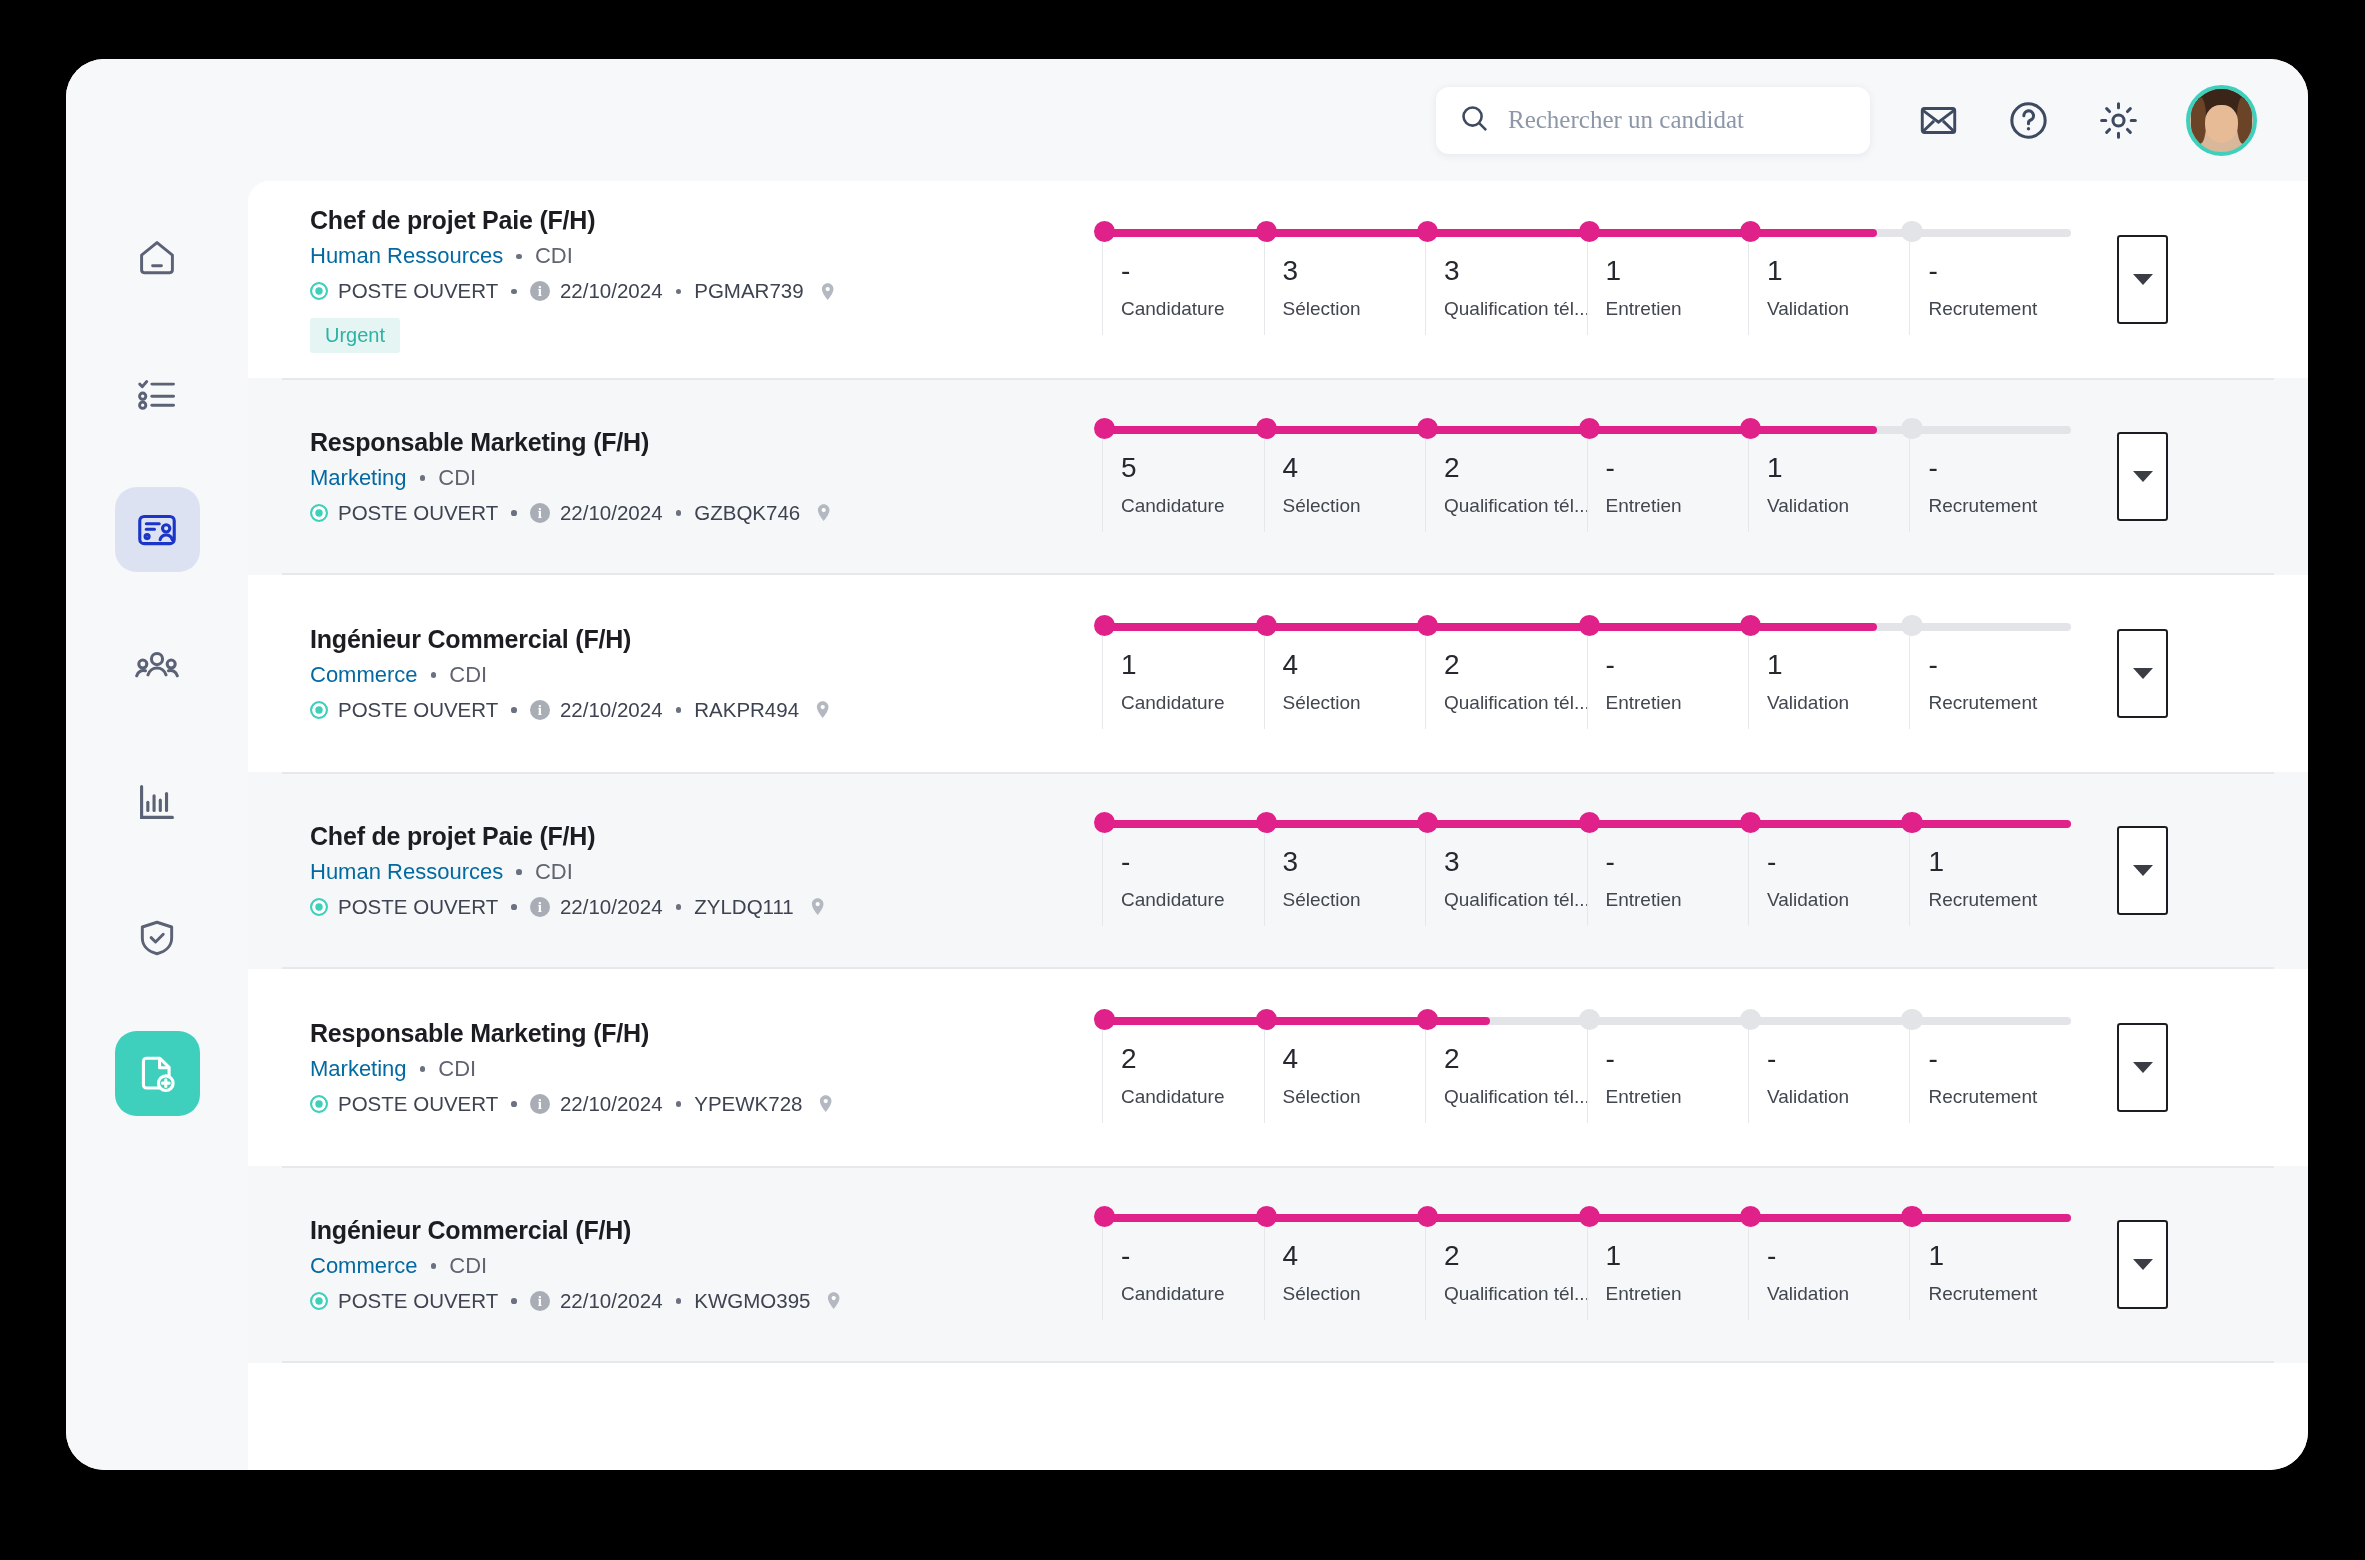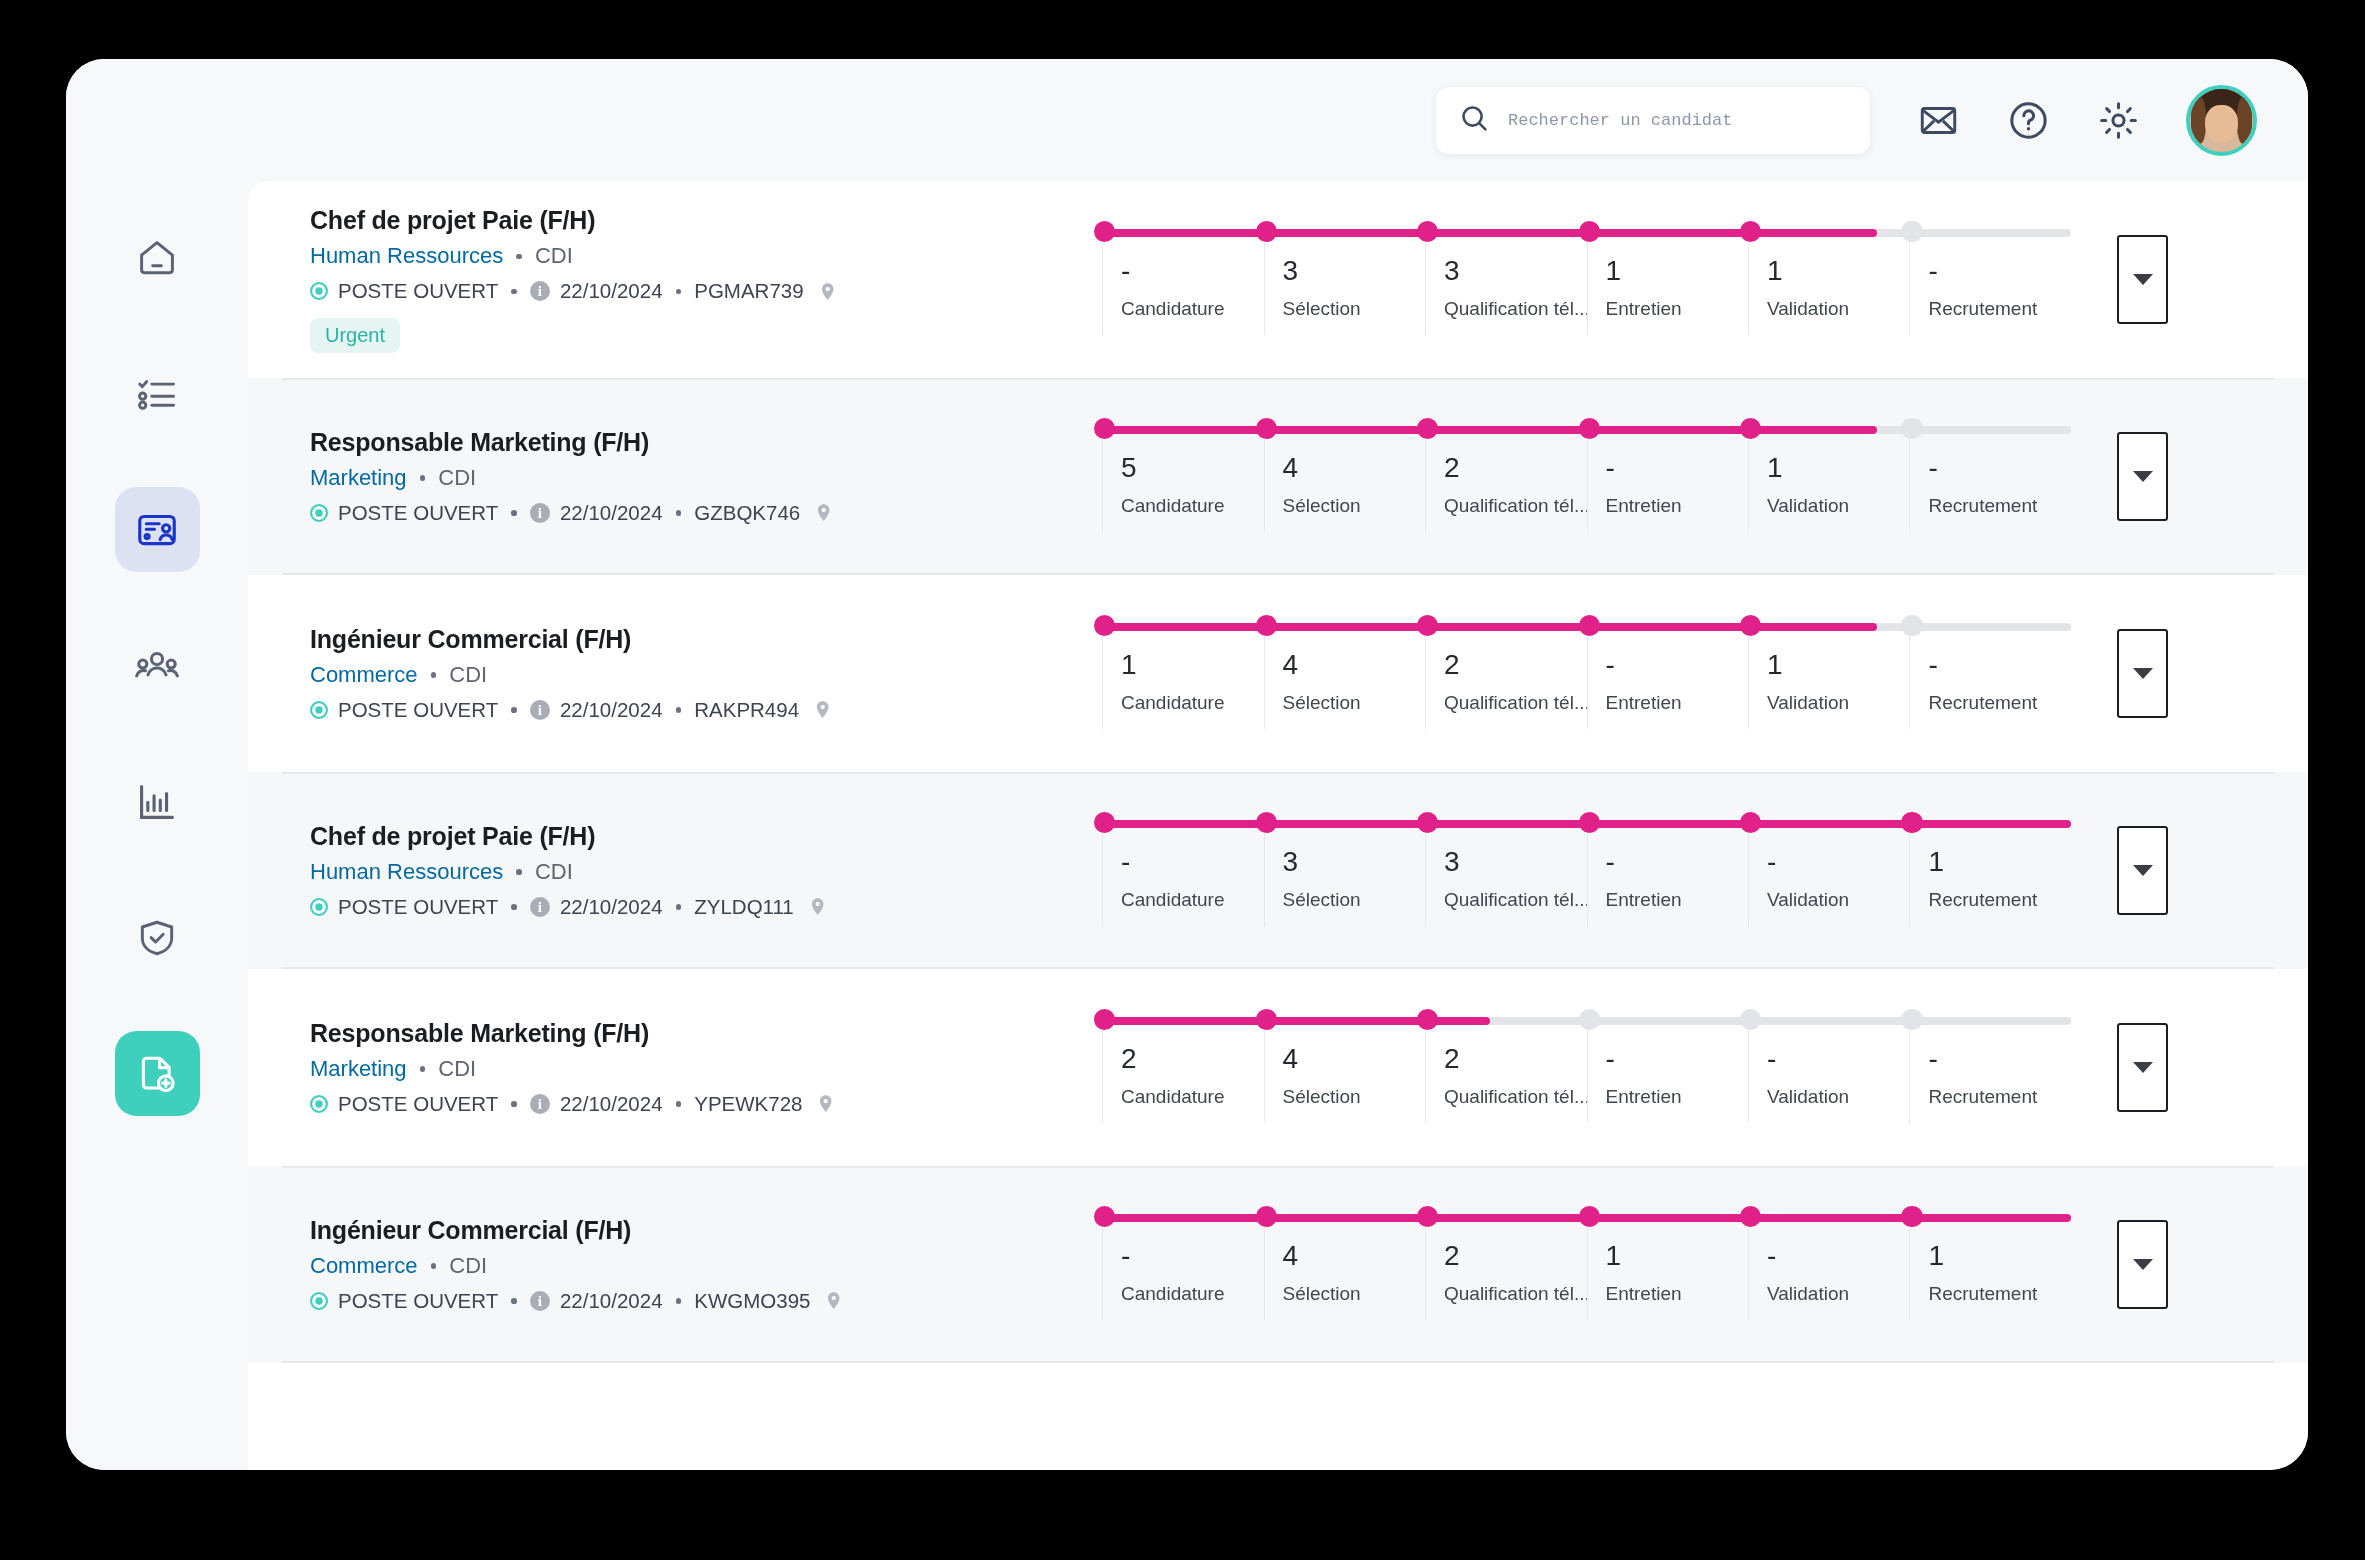--- a/index.html
+++ b/index.html
@@ -50,22 +50,22 @@
   .search-box {
     width: 434px; height: 67px;
     background: #ffffff;
     border-radius: 13px;
     display: flex; align-items: center;
     padding: 0 23px;
     box-shadow: 0 1.6px 8.2px rgba(20,30,60,0.07);
   }
   .search-input {
     border: none; outline: none; background: transparent;
-    font-family: Liberation Mono, monospace;
-    font-size: 17px; color: #3d4a60;
+    font-family: Liberation Serif, serif;
+    font-size: 25px; color: #3d4a60;
     margin-left: 18px; width: 329px;
   }
   .search-input::placeholder { color: #8d97a8; }
   .hdr-icon {
     width: 44px; height: 44px;
     margin-left: 46px;
     display: flex; align-items: center; justify-content: center;
     cursor: pointer;
   }
   .avatar {
@@ -165,21 +165,21 @@
     background: #a9adb6; color: #ffffff;
     font-size: 15px; font-weight: bold;
     display: flex; align-items: center; justify-content: center;
     margin-right: 10px; flex: 0 0 auto;
     font-family: "Liberation Serif", serif;
   }
   .pin { margin-left: 13px; display: flex; align-items: center; }
   .badge {
     display: inline-block; margin-top: 15px;
     background: #e4f5f3; color: #2bb3a3;
-    font-size: 20px; padding: 5.7px 15px; border-radius: 8px;
+    font-size: 20px; padding: 5.7px 15px; border-radius: 3px;
   }
   
   .pipeline {
     flex: 1 1 auto;
     position: relative;
     height: 111px;
     margin-left: 10px;
     max-width: 969px;
   }
   .track {

